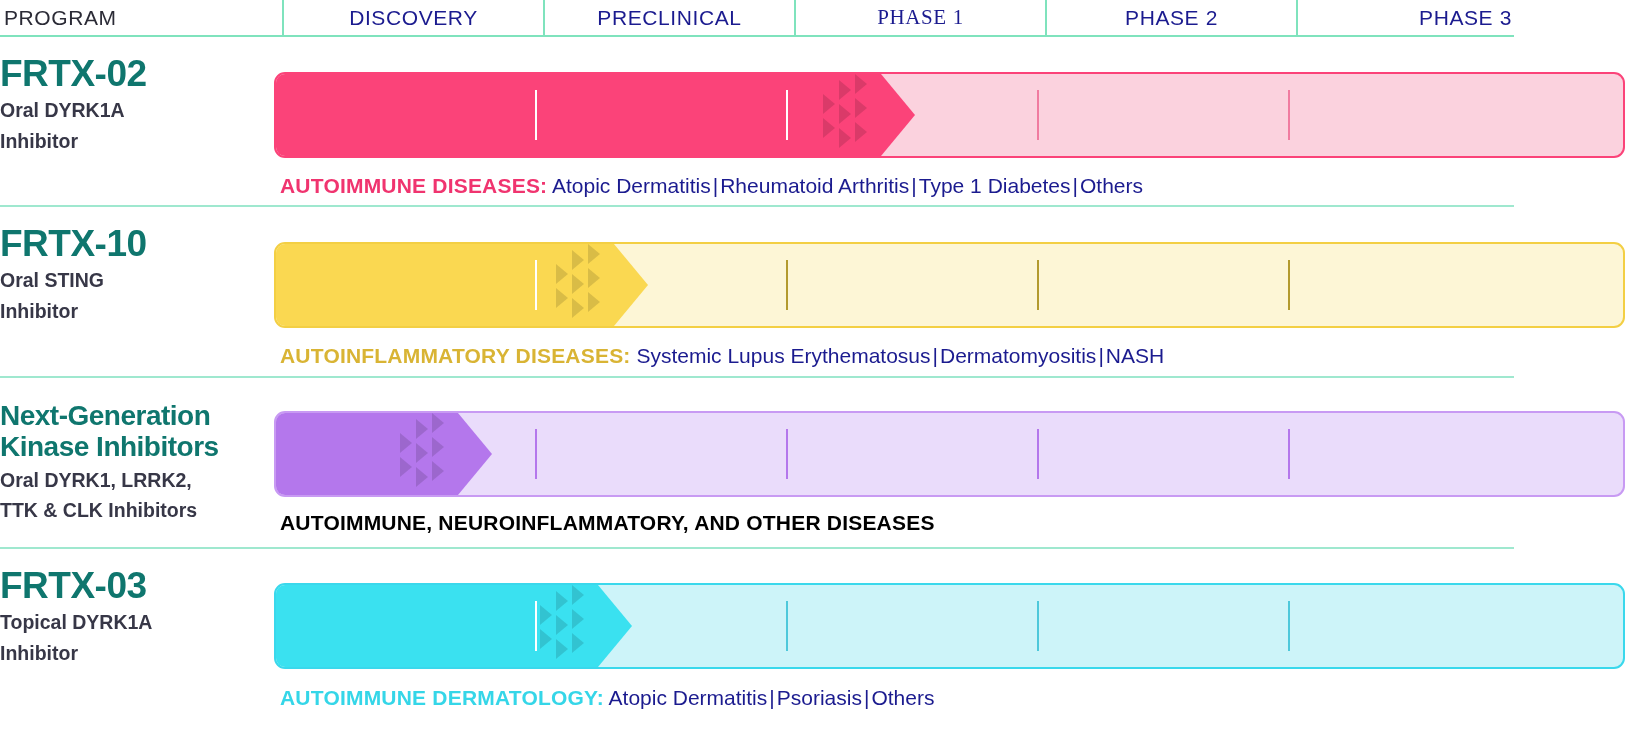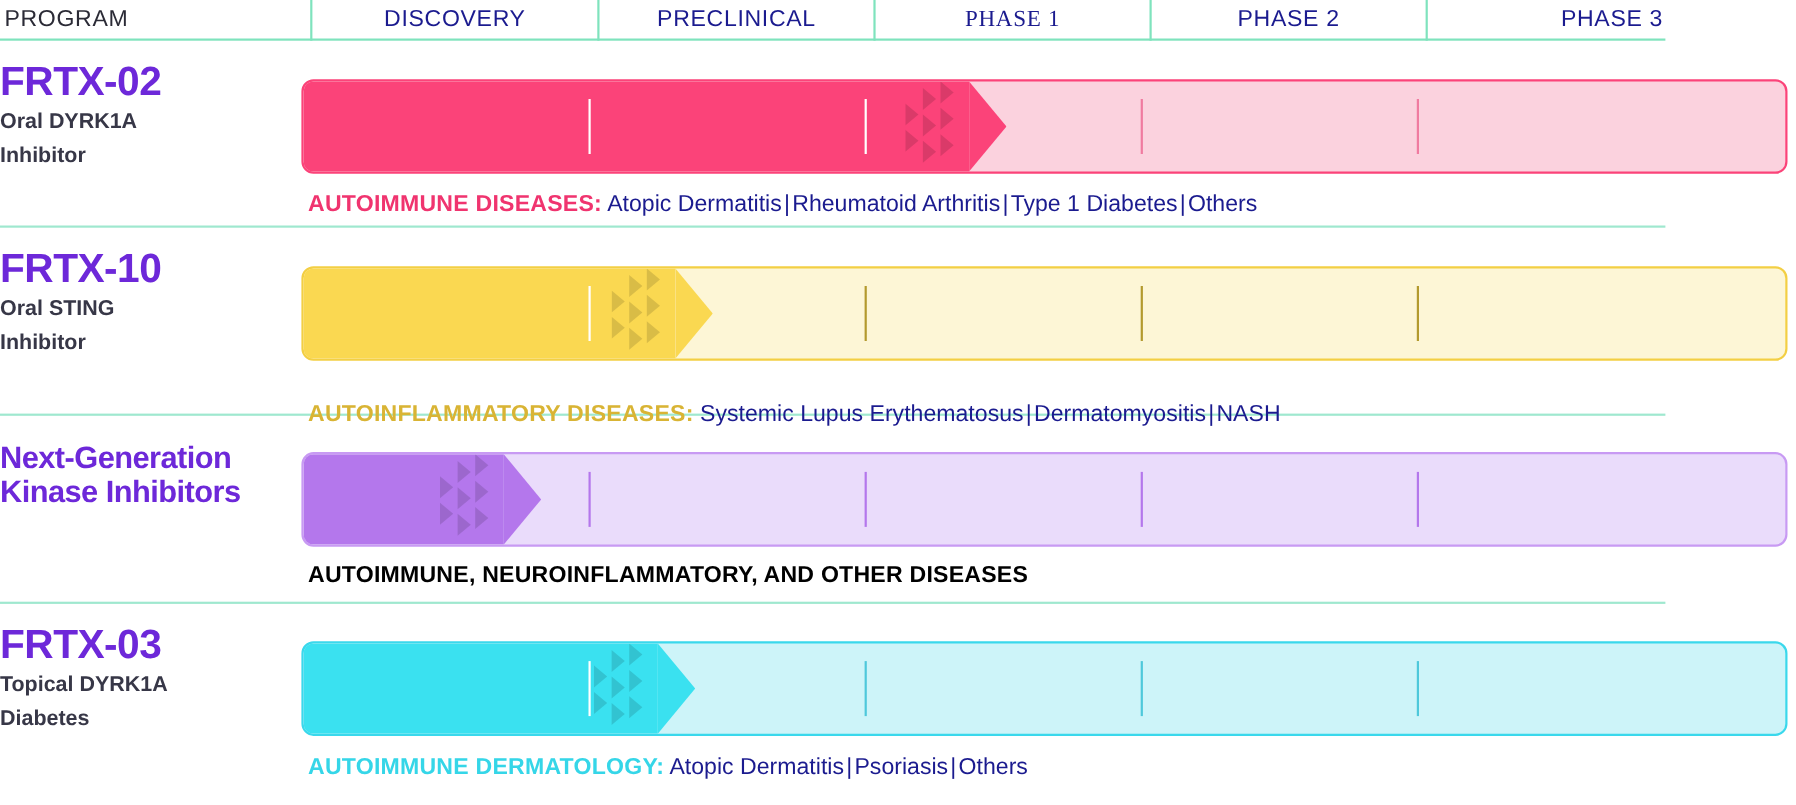--- a/index.html
+++ b/index.html
@@ -67,21 +67,21 @@
 
   .prog-info {
     position: absolute;
     left: 0;
     top: 0;
     width: 270px;
   }
   .prog-name {
     font-size: 37px;
     font-weight: 700;
-    color: #6d28d9;
+    color: #0f766e;
     letter-spacing: -0.5px;
     line-height: 1.04;
     white-space: pre-line;
   }
   .prog-name.small {
     font-size: 28px;
     line-height: 1.12;
     margin-top: 12px;
   }
   .prog-sub {
@@ -212,26 +212,28 @@
               </svg></div>
             <div class="bar-arrow" style="left: 337.75px;"><svg width="34" height="82" viewBox="0 0 34 82" preserveAspectRatio="none">
                 <polygon points="0,0 34,41 0,82" fill="#fad851"></polygon>
               </svg></div>
             <div class="tick" style="left: 259px; background: rgb(255, 255, 255);"></div>
             <div class="tick" style="left: 510px; background: rgb(179, 154, 46);"></div>
             <div class="tick" style="left: 761px; background: rgb(179, 154, 46);"></div>
             <div class="tick" style="left: 1012px; background: rgb(179, 154, 46);"></div>
           </div>
         </div>
-        <div class="caption" style="top: 137px; margin-top: 21px;"><span class="lead" style="color: rgb(217, 180, 52);">AUTOINFLAMMATORY DISEASES:</span><span class="detail"> </span><span class="detail">Systemic Lupus Erythematosus</span><span class="sep">|</span><span class="detail">Dermatomyositis</span><span class="sep">|</span><span class="detail">NASH</span></div>
+        <div class="caption" style="top: 137px;"><span class="lead" style="color: rgb(217, 180, 52);">AUTOINFLAMMATORY DISEASES:</span><span class="detail"> </span><span class="detail">Systemic Lupus Erythematosus</span><span class="sep">|</span><span class="detail">Dermatomyositis</span><span class="sep">|</span><span class="detail">NASH</span></div>
       </div>
       <div class="program-row" style="height: 171px;">
         <div class="prog-info" style="top: 10px;">
           <div class="prog-name small">Next-Generation
 Kinase Inhibitors</div>
+          <div class="prog-sub">Oral DYRK1, LRRK2,
+TTK &amp; CLK Inhibitors</div>
         </div>
         <div class="bar-wrap" style="top: 33px;">
           <div class="bar" style="background: rgb(234, 220, 251); border: 2px solid rgb(200, 154, 243);">
             <div class="bar-fill" style="width: 182.385px; background: rgb(180, 119, 236);"></div>
             <div class="bar-arrow" style="left: 124.385px; width: 58px;"><svg width="58" height="82" viewBox="0 0 58 82" preserveAspectRatio="none">
                 <g fill="rgba(0,0,0,0.13)">
                   <polygon points="0,20 12,30 0,40"></polygon>
                   <polygon points="0,44 12,54 0,64"></polygon>
                   <polygon points="16,6 28,16 16,26"></polygon>
                   <polygon points="16,30 28,40 16,50"></polygon>
@@ -249,21 +251,21 @@
             <div class="tick" style="left: 761px; background: rgb(180, 119, 236);"></div>
             <div class="tick" style="left: 1012px; background: rgb(180, 119, 236);"></div>
           </div>
         </div>
         <div class="caption" style="top: 133px;"><span class="lead" style="color: #000000;">AUTOIMMUNE, NEUROINFLAMMATORY, AND OTHER DISEASES</span></div>
       </div>
       <div class="program-row last" style="height: 181px;">
         <div class="prog-info" style="top: 18px;">
           <div class="prog-name">FRTX-03</div>
           <div class="prog-sub">Topical DYRK1A
-Diabetes</div>
+Inhibitor</div>
         </div>
         <div class="bar-wrap" style="top: 34px;">
           <div class="bar" style="background: rgb(205, 244, 249); border: 2px solid rgb(58, 216, 236);">
             <div class="bar-fill" style="width: 321.538px; background: rgb(58, 225, 240);"></div>
             <div class="bar-arrow" style="left: 263.538px; width: 58px;"><svg width="58" height="82" viewBox="0 0 58 82" preserveAspectRatio="none">
                 <g fill="rgba(0,0,0,0.13)">
                   <polygon points="0,20 12,30 0,40"></polygon>
                   <polygon points="0,44 12,54 0,64"></polygon>
                   <polygon points="16,6 28,16 16,26"></polygon>
                   <polygon points="16,30 28,40 16,50"></polygon>

